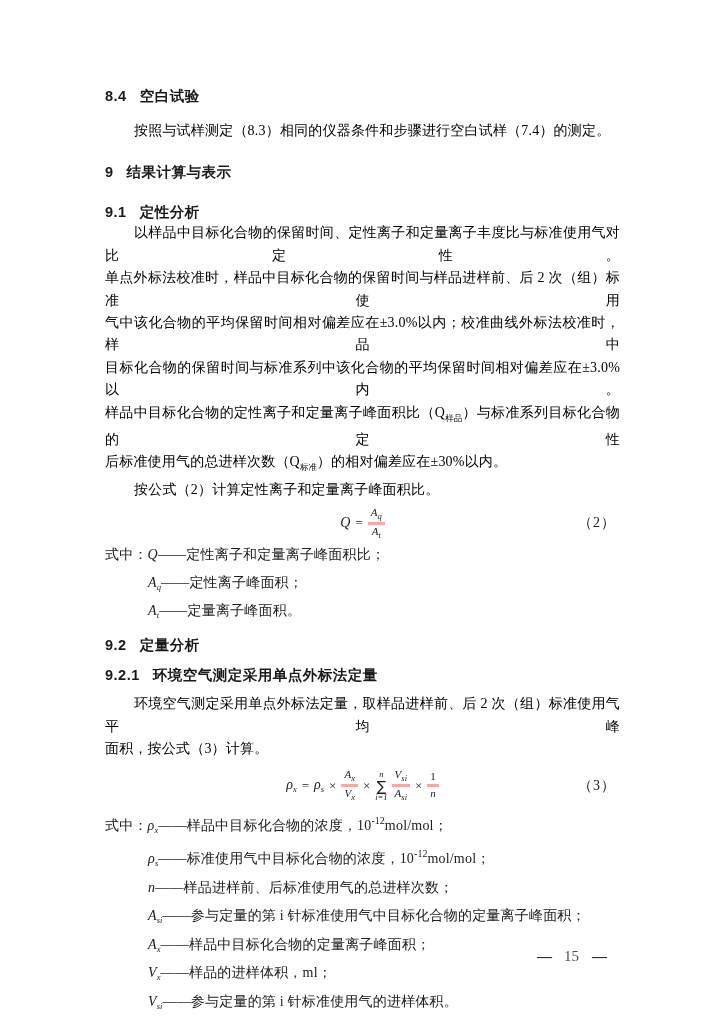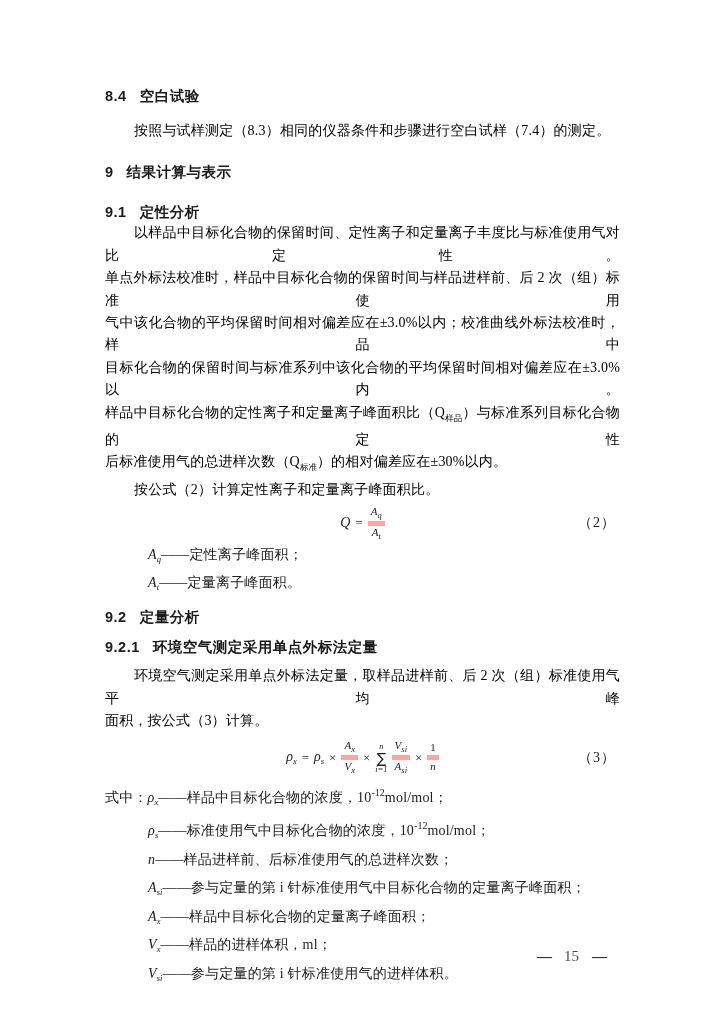--- a/index.html
+++ b/index.html
@@ -56,21 +56,21 @@
     color: #1e1e1e;
   }
   .fop { font-style: normal; font-size: 13px; padding: 0 1px; }
   .frac {
     display: inline-flex;
     flex-direction: column;
     align-items: center;
     font-size: 11px;
     line-height: 1.25;
   }
-  .frac .num { border-bottom: 5px solid #fca5a5; padding: 0 3px; }
+  .frac .num { border-bottom: 3px solid #fca5a5; padding: 0 3px; }
   .frac .den { padding: 0 3px; }
   .sum { display: inline-flex; flex-direction: column; align-items: center; line-height: 1; }
   .sum .stop, .sum .sbot { font-size: 8.5px; font-style: italic; }
   .sum .ssym { font-size: 14px; font-style: normal; font-family: "DejaVu Sans", sans-serif; }
   .vsub { font-size: 8.5px; font-style: italic; vertical-align: -3px; letter-spacing: 0; }
   .ftag {
     position: absolute;
     right: 4px;
     font-style: normal;
     font-size: 14px;
@@ -142,20 +142,21 @@
         <span class="fop">=</span>
         <span class="frac">
           <span class="num"><span class="var">A</span><span class="vsub">q</span></span>
           <span class="den"><span class="var">A</span><span class="vsub">t</span></span>
         </span>
       </span>
       <span class="ftag">（2）</span>
     </div>
 
     <div class="defs2">
+      <div class="def first"><span>式中：</span><span class="var">Q</span><span class="vsub"></span><span>——定性离子和定量离子峰面积比；</span></div>
       <div class="def"><span class="var">A</span><span class="vsub">q</span><span>——定性离子峰面积；</span></div>
       <div class="def"><span class="var">A</span><span class="vsub">t</span><span>——定量离子峰面积。</span></div>
     </div>
 
     <div class="h mt8">
       <span class="hnum">9.2</span>
       <span>定量分析</span>
     </div>
 
     <div class="h mt10">

